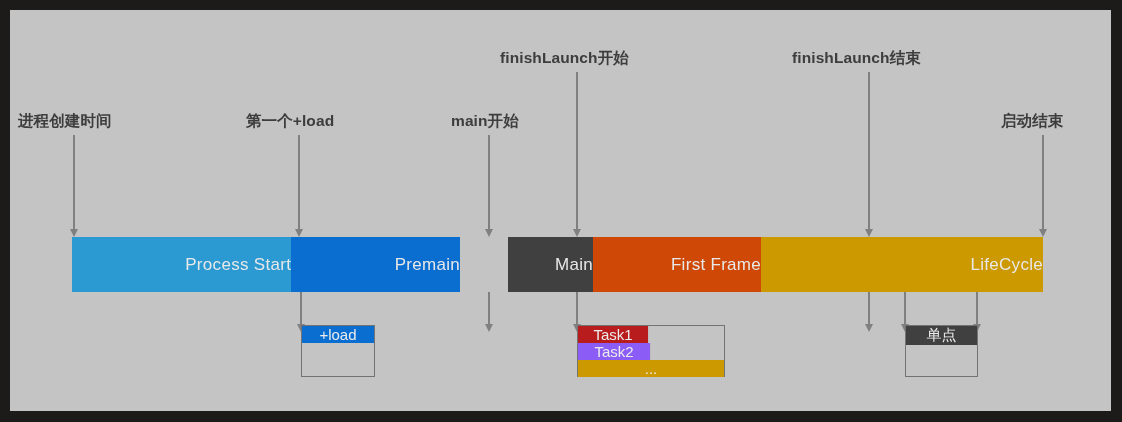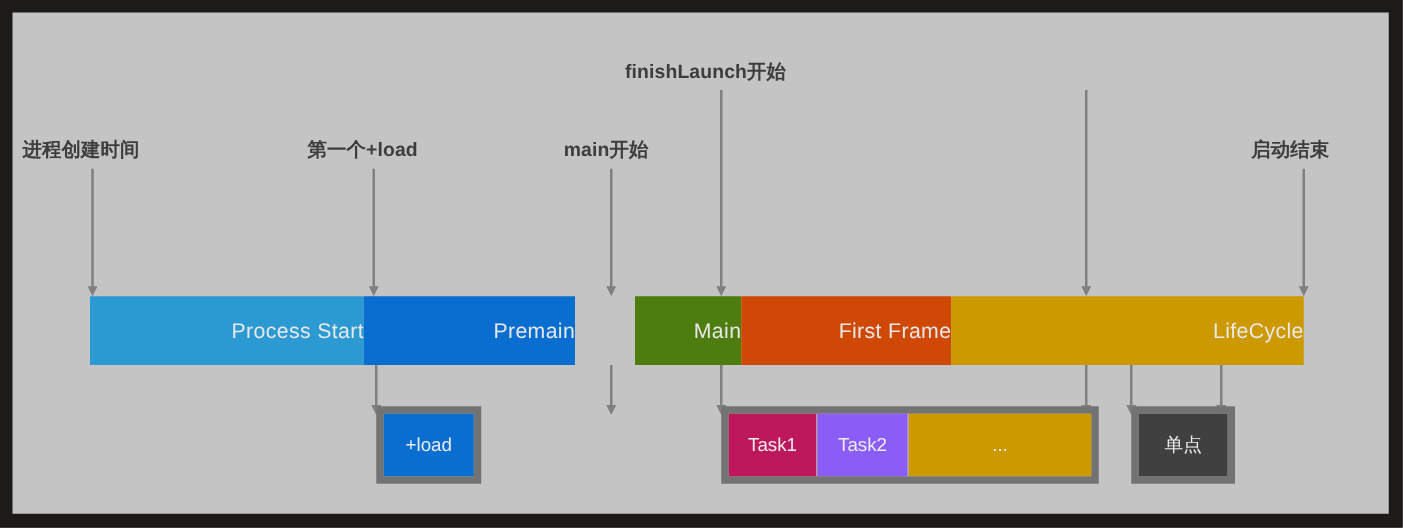--- a/index.html
+++ b/index.html
@@ -77,30 +77,31 @@
   .subbox {
     display: flex;
     align-items: center;
     justify-content: center;
     color: #ececec;
     font-size: 15px;
     box-sizing: border-box;
     border-right: 1px solid #bdbdbd;
   }
   .subbox:last-child { border-right: none; }
-  .subgroup { border: 6px solid #737373; box-sizing: content-box; }
+  .subgroup { border: 1px solid #737373; box-sizing: content-box; flex-direction: column; }
 </style>
 </head>
 <body>
 
 <div id="canvas">
   <div id="stage">
 
     <div class="anno-label" style="left:490px; top:40px;">finishLaunch开始</div>
 
+    <div class="anno-label" style="left:782px; top:40px;">finishLaunch结束</div>
 
     <div class="anno-label" style="left:8px; top:103px;">进程创建时间</div>
 
     <div class="anno-label" style="left:236px; top:103px;">第一个+load</div>
 
     <div class="anno-label" style="left:441px; top:103px;">main开始</div>
 
     <div class="anno-label" style="left:991px; top:103px;">启动结束</div>
 
     <div class="arrow" style="left:566px; top:62px; height:158px;"></div>
@@ -114,21 +115,21 @@
     <div id="timeline-bar" style="left:62px; top:227px; width:971px;">
 
       <div class="seg" style="width:227px; background:#2b9ad3;">
         <span>Process Start</span>
       </div>
 
       <div class="seg" style="width:175px; background:#0a6ed1;">
         <span>Premain</span>
       </div>
 
-      <div class="seg" style="width:88px; background:#4d7c0f;margin-left:48px;">
+      <div class="seg" style="width:88px; background:#404040;margin-left:48px;">
         <span>Main</span>
       </div>
 
       <div class="seg" style="width:174px; background:#cf4806;">
         <span>First Frame</span>
       </div>
 
       <div class="seg" style="width:292px; background:#cc9900;">
         <span>LifeCycle</span>
       </div>
@@ -143,21 +144,21 @@
     <div class="arrow" style="left:894px; top:282px; height:33px;"></div>
     <div class="arrow" style="left:966px; top:282px; height:33px;"></div>
 
     <div class="subgroup" style="left:291px; top:315px;">
       <div class="subbox" style="width:72px; background:#0a6ed1;">
         <span>+load</span>
       </div>
     </div>
 
     <div class="subgroup" style="left:567px; top:315px;">
-      <div class="subbox" style="width:71px; background:#be185d;">
+      <div class="subbox" style="width:71px; background:#b91c1c;">
         <span>Task1</span>
       </div>
       <div class="subbox" style="width:73px; background:#8b5cf6;">
         <span>Task2</span>
       </div>
       <div class="subbox" style="width:146px; background:#cc9900;">
         <span>...</span>
       </div>
     </div>
 

